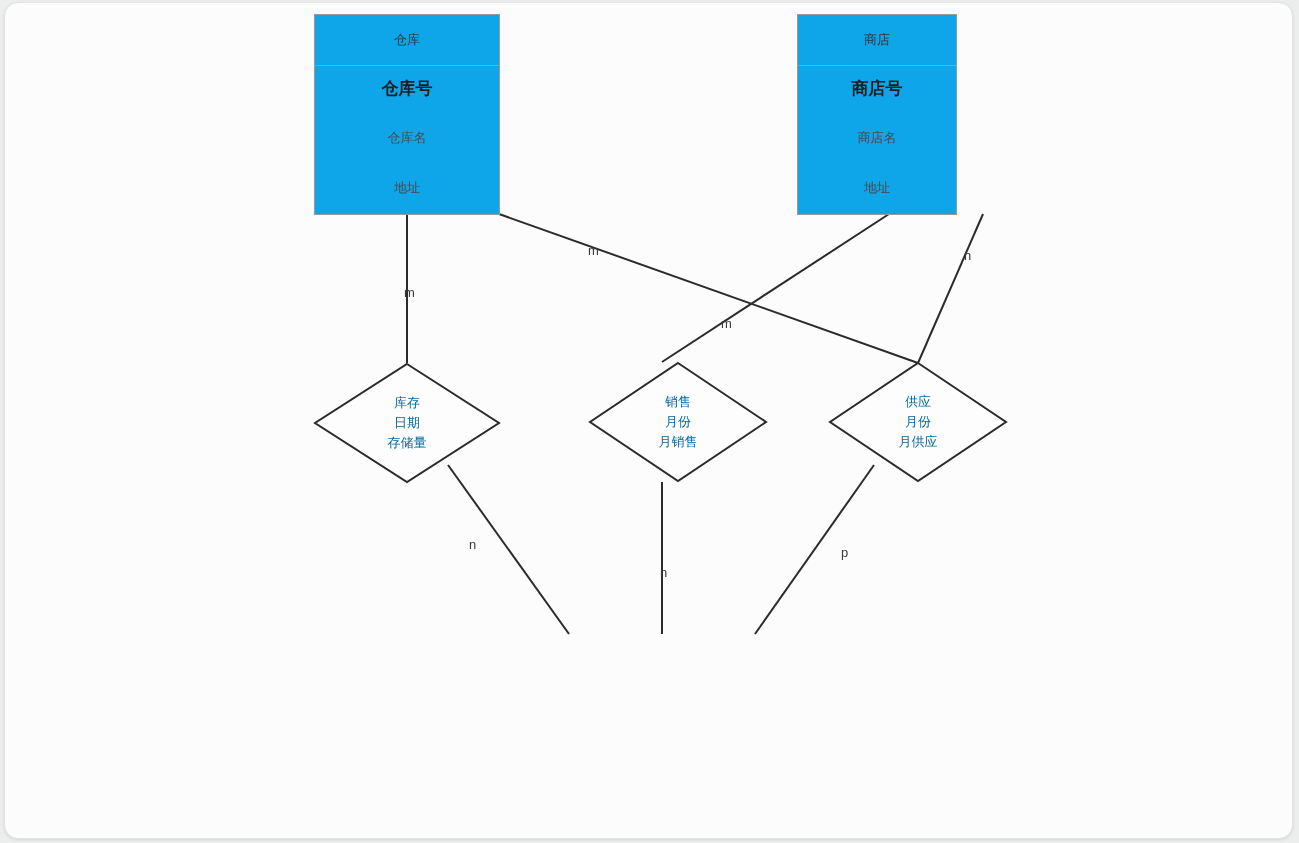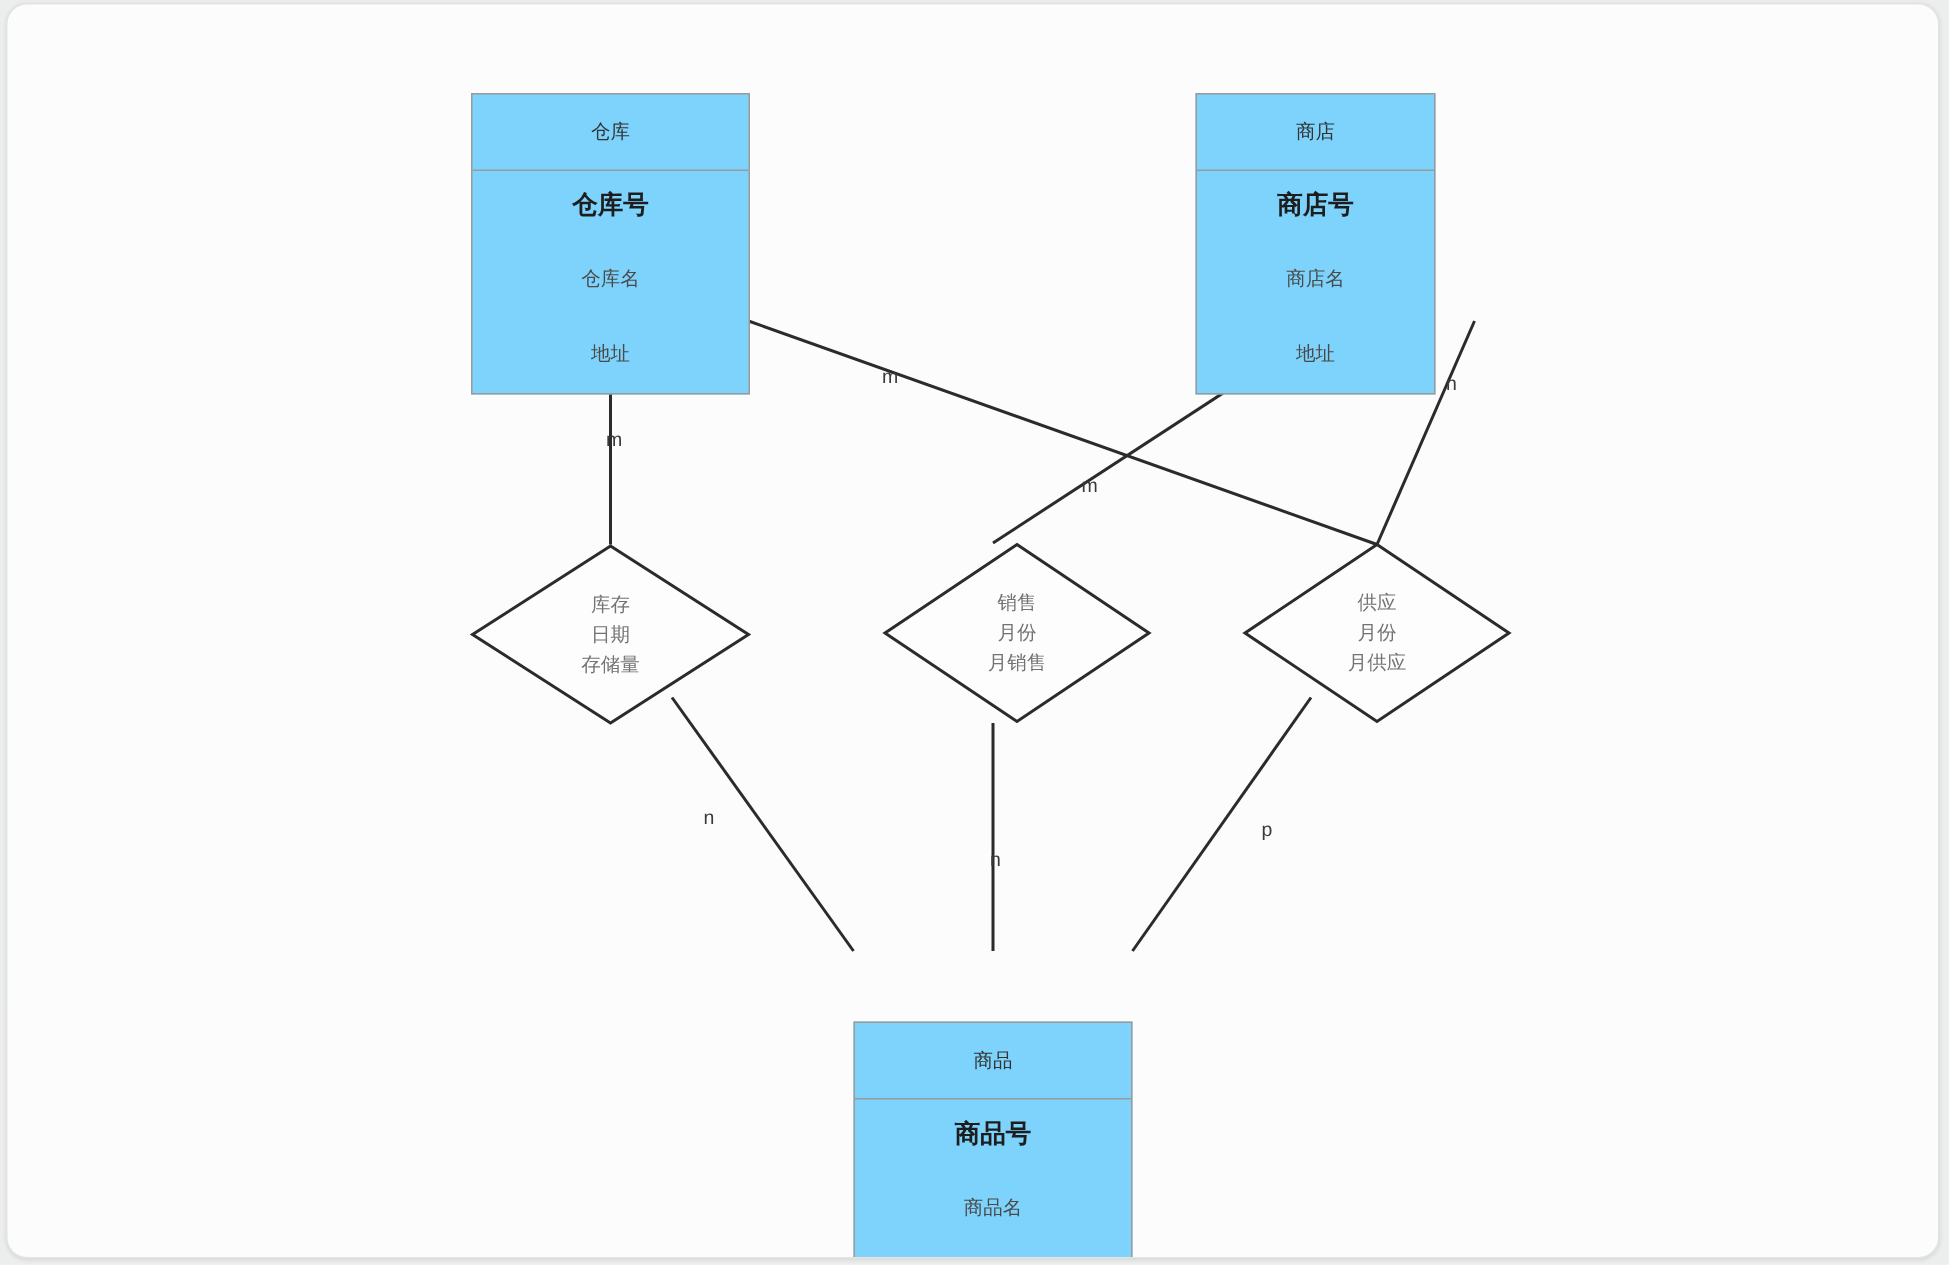--- a/index.html
+++ b/index.html
@@ -48,24 +48,23 @@
     font-size: 13px;
     color: #3a3a3a;
     line-height: 1;
     white-space: nowrap;
     user-select: none;
   }
 
   
   .entity {
     position: absolute;
-    background: #7dd3fc;
+    background: #0ea5e9;
     border: 1px solid #9a9a9a;
     box-sizing: border-box;
-    margin-top: 48px;
   }
   .entity-header {
     height: 51px;
     border-bottom: 1px solid #9a9a9a;
     display: flex;
     align-items: center;
     justify-content: center;
     font-size: 13px;
     color: #333;
     box-sizing: border-box;
@@ -108,21 +107,21 @@
     width: 100%;
     height: 100%;
     display: flex;
     flex-direction: column;
     align-items: center;
     justify-content: center;
     pointer-events: none;
   }
   .rel-line {
     font-size: 13px;
-    color: #737373;
+    color: #0369a1;
     line-height: 1.55;
     white-space: nowrap;
   }
 </style>
 </head>
 <body>
 
 <div id="canvas-root">
   <div class="page-card">
     <div class="diagram-layer">
@@ -169,28 +168,20 @@
 
       <div class="entity" style="left:792px; top:11px; width:160px; height:201px;">
         <div class="entity-header">商店</div>
         <div class="entity-body">
           <div class="attr pk">商店号</div>
           <div class="attr">商店名</div>
           <div class="attr">地址</div>
         </div>
       </div>
 
-      <div class="entity" style="left:564px; top:630px; width:186px; height:201px;">
-        <div class="entity-header">商品</div>
-        <div class="entity-body">
-          <div class="attr pk">商品号</div>
-          <div class="attr">商品名</div>
-          <div class="attr">单价</div>
-        </div>
-      </div>
 
       <div class="relationship" style="left:309px; top:360px; width:186px; height:120px;">
         <svg width="186" height="120" viewBox="0 0 186 120">
           <polygon points="93,1 185,60 93,119 1,60"></polygon>
         </svg>
         <div class="rel-text">
           <div class="rel-line">库存</div>
           <div class="rel-line">日期</div>
           <div class="rel-line">存储量</div>
         </div>

